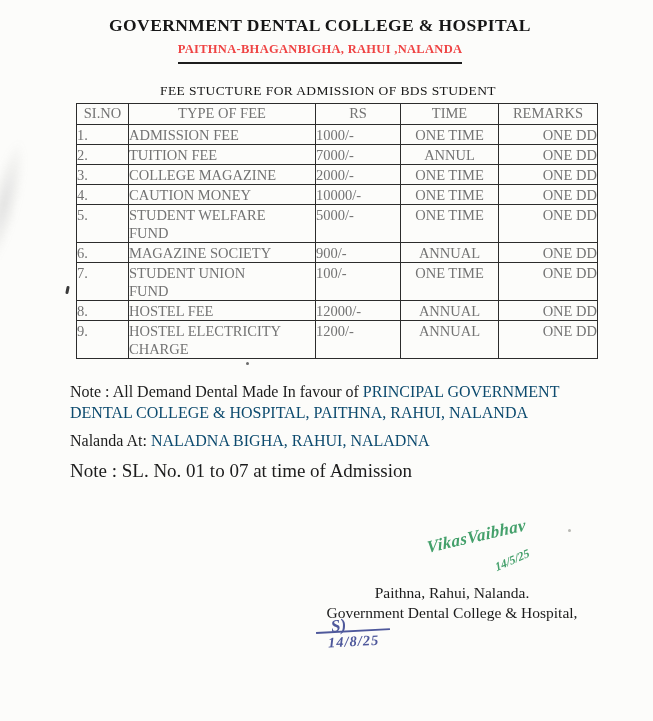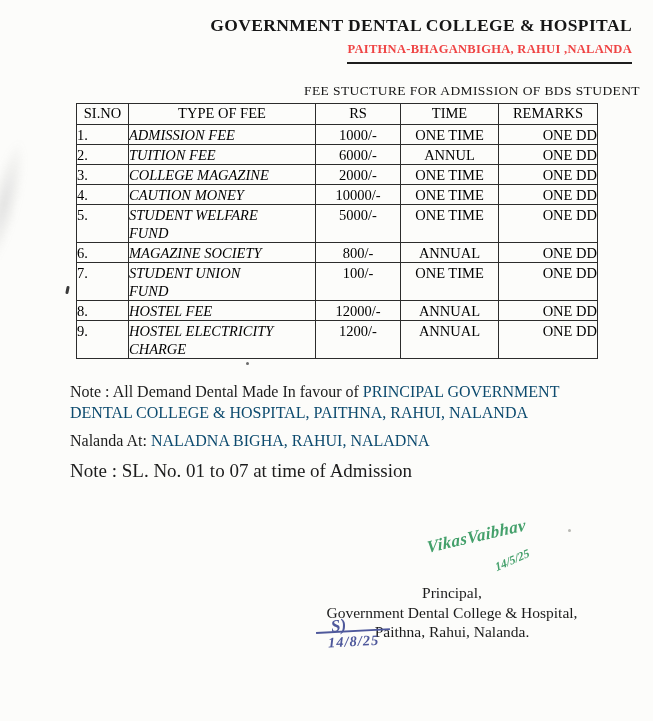--- a/index.html
+++ b/index.html
@@ -6,45 +6,45 @@
   body{
     width:653px;height:721px;
     background:#fbfbf9;
     font-family:"Liberation Serif", serif;
     color:#1b1b1b;
     -webkit-font-smoothing:antialiased;
   }
   .page{position:relative;width:653px;height:721px;overflow:hidden;background:#fcfcfa;}
 
   
-  .doc-header{position:absolute;left:32px;top:15px;width:600px;text-align:right;}
+  .doc-header{position:absolute;left:20px;top:15px;width:600px;text-align:center;}
   .title{font-weight:bold;font-size:17.5px;letter-spacing:.4px;color:#161616;}
   .subtitle{margin-top:3px;}
   .subtitle span{
     display:inline-block;font-weight:bold;font-size:12.5px;letter-spacing:.3px;
     border-bottom:2px solid #1d1d1d;padding-bottom:5px;color:#ef4444;
   }
   .heading{margin-top:19px;font-weight:normal;font-size:13.5px;letter-spacing:.4px;transform:translateX(8px);color:#161616;}
 
   
   table.fee{
     position:absolute;left:76px;top:103px;width:521px;
     border-collapse:collapse;table-layout:fixed;
-    font-size:14.5px;color:#000000;
+    font-size:14.5px;color:#737373;
   }
   table.fee th, table.fee td{
     border:1.6px solid #2c2c2c;
     padding:0;vertical-align:top;line-height:18px;
     overflow:hidden;
   }
   table.fee th{height:20px;font-weight:normal;text-align:center;}
   table.fee td{height:18px;padding-top:1px;}
   td.c-sl{padding-left:7px;}
-  td.c-type{padding-left:9px;white-space:pre-line;font-style:italic;}
-  td.c-rs{text-align:center;padding-right:8px;}
+  td.c-type{padding-left:9px;white-space:pre-line;}
+  td.c-rs{text-align:left;padding-right:8px;}
   td.c-time{text-align:center;}
   td.c-remarks{text-align:right;padding-right:6px;}
 
   
   .note{position:absolute;margin:0;font-size:16px;color:#1c1c1c;}
   .note b{font-weight:normal;color:#0c4a6e;}
   .n1{left:70px;top:381px;width:512px;line-height:21px;}
   .n2{left:70px;top:432px;width:540px;}
   .n3{left:70px;top:460px;width:540px;font-size:19px;}
 
@@ -108,21 +108,21 @@
         <tr>
           <td class="c-sl">1.</td>
           <td class="c-type">ADMISSION FEE</td>
           <td class="c-rs">1000/-</td>
           <td class="c-time">ONE TIME</td>
           <td class="c-remarks">ONE DD</td>
         </tr>
         <tr>
           <td class="c-sl">2.</td>
           <td class="c-type">TUITION FEE</td>
-          <td class="c-rs">6000/-</td>
+          <td class="c-rs">7000/-</td>
           <td class="c-time">ANNUL</td>
           <td class="c-remarks">ONE DD</td>
         </tr>
         <tr>
           <td class="c-sl">3.</td>
           <td class="c-type">COLLEGE MAGAZINE</td>
           <td class="c-rs">2000/-</td>
           <td class="c-time">ONE TIME</td>
           <td class="c-remarks">ONE DD</td>
         </tr>
@@ -137,21 +137,21 @@
           <td class="c-sl">5.</td>
           <td class="c-type">STUDENT WELFARE
 FUND</td>
           <td class="c-rs">5000/-</td>
           <td class="c-time">ONE TIME</td>
           <td class="c-remarks">ONE DD</td>
         </tr>
         <tr>
           <td class="c-sl">6.</td>
           <td class="c-type">MAGAZINE SOCIETY</td>
-          <td class="c-rs">800/-</td>
+          <td class="c-rs">900/-</td>
           <td class="c-time">ANNUAL</td>
           <td class="c-remarks">ONE DD</td>
         </tr>
         <tr>
           <td class="c-sl">7.</td>
           <td class="c-type">STUDENT UNION
 FUND</td>
           <td class="c-rs">100/-</td>
           <td class="c-time">ONE TIME</td>
           <td class="c-remarks">ONE DD</td>
@@ -177,23 +177,22 @@
   <p class="note n1"><span>Note : All Demand Dental Made In favour of </span><b>PRINCIPAL GOVERNMENT DENTAL COLLEGE &amp; HOSPITAL, PAITHNA, RAHUI, NALANDA</b></p>
 
   <p class="note n2"><span>Nalanda At: </span><b>NALADNA BIGHA, RAHUI, NALADNA</b></p>
 
   <p class="note n3">Note : SL. No. 01 to 07 at time of Admission</p>
 
   <div class="hw sig-name">VikasVaibhav</div>
   <div class="hw sig-date-green">14/5/25</div>
 
   <div class="sig-block">
-    <div>Principal,</div>
+    <div>Paithna, Rahui, Nalanda.</div>
     <div>Government Dental College &amp; Hospital,</div>
-    <div>Paithna, Rahui, Nalanda.</div>
   </div>
 
   <div class="hw sig-initial-blue">S)</div>
   <div class="hw sig-date-blue">14/8/25</div>
 
   <div class="smudge"></div>
   <div class="mark-comma"></div>
   <div class="dot-1"></div>
   <div class="dot-2"></div>
 

